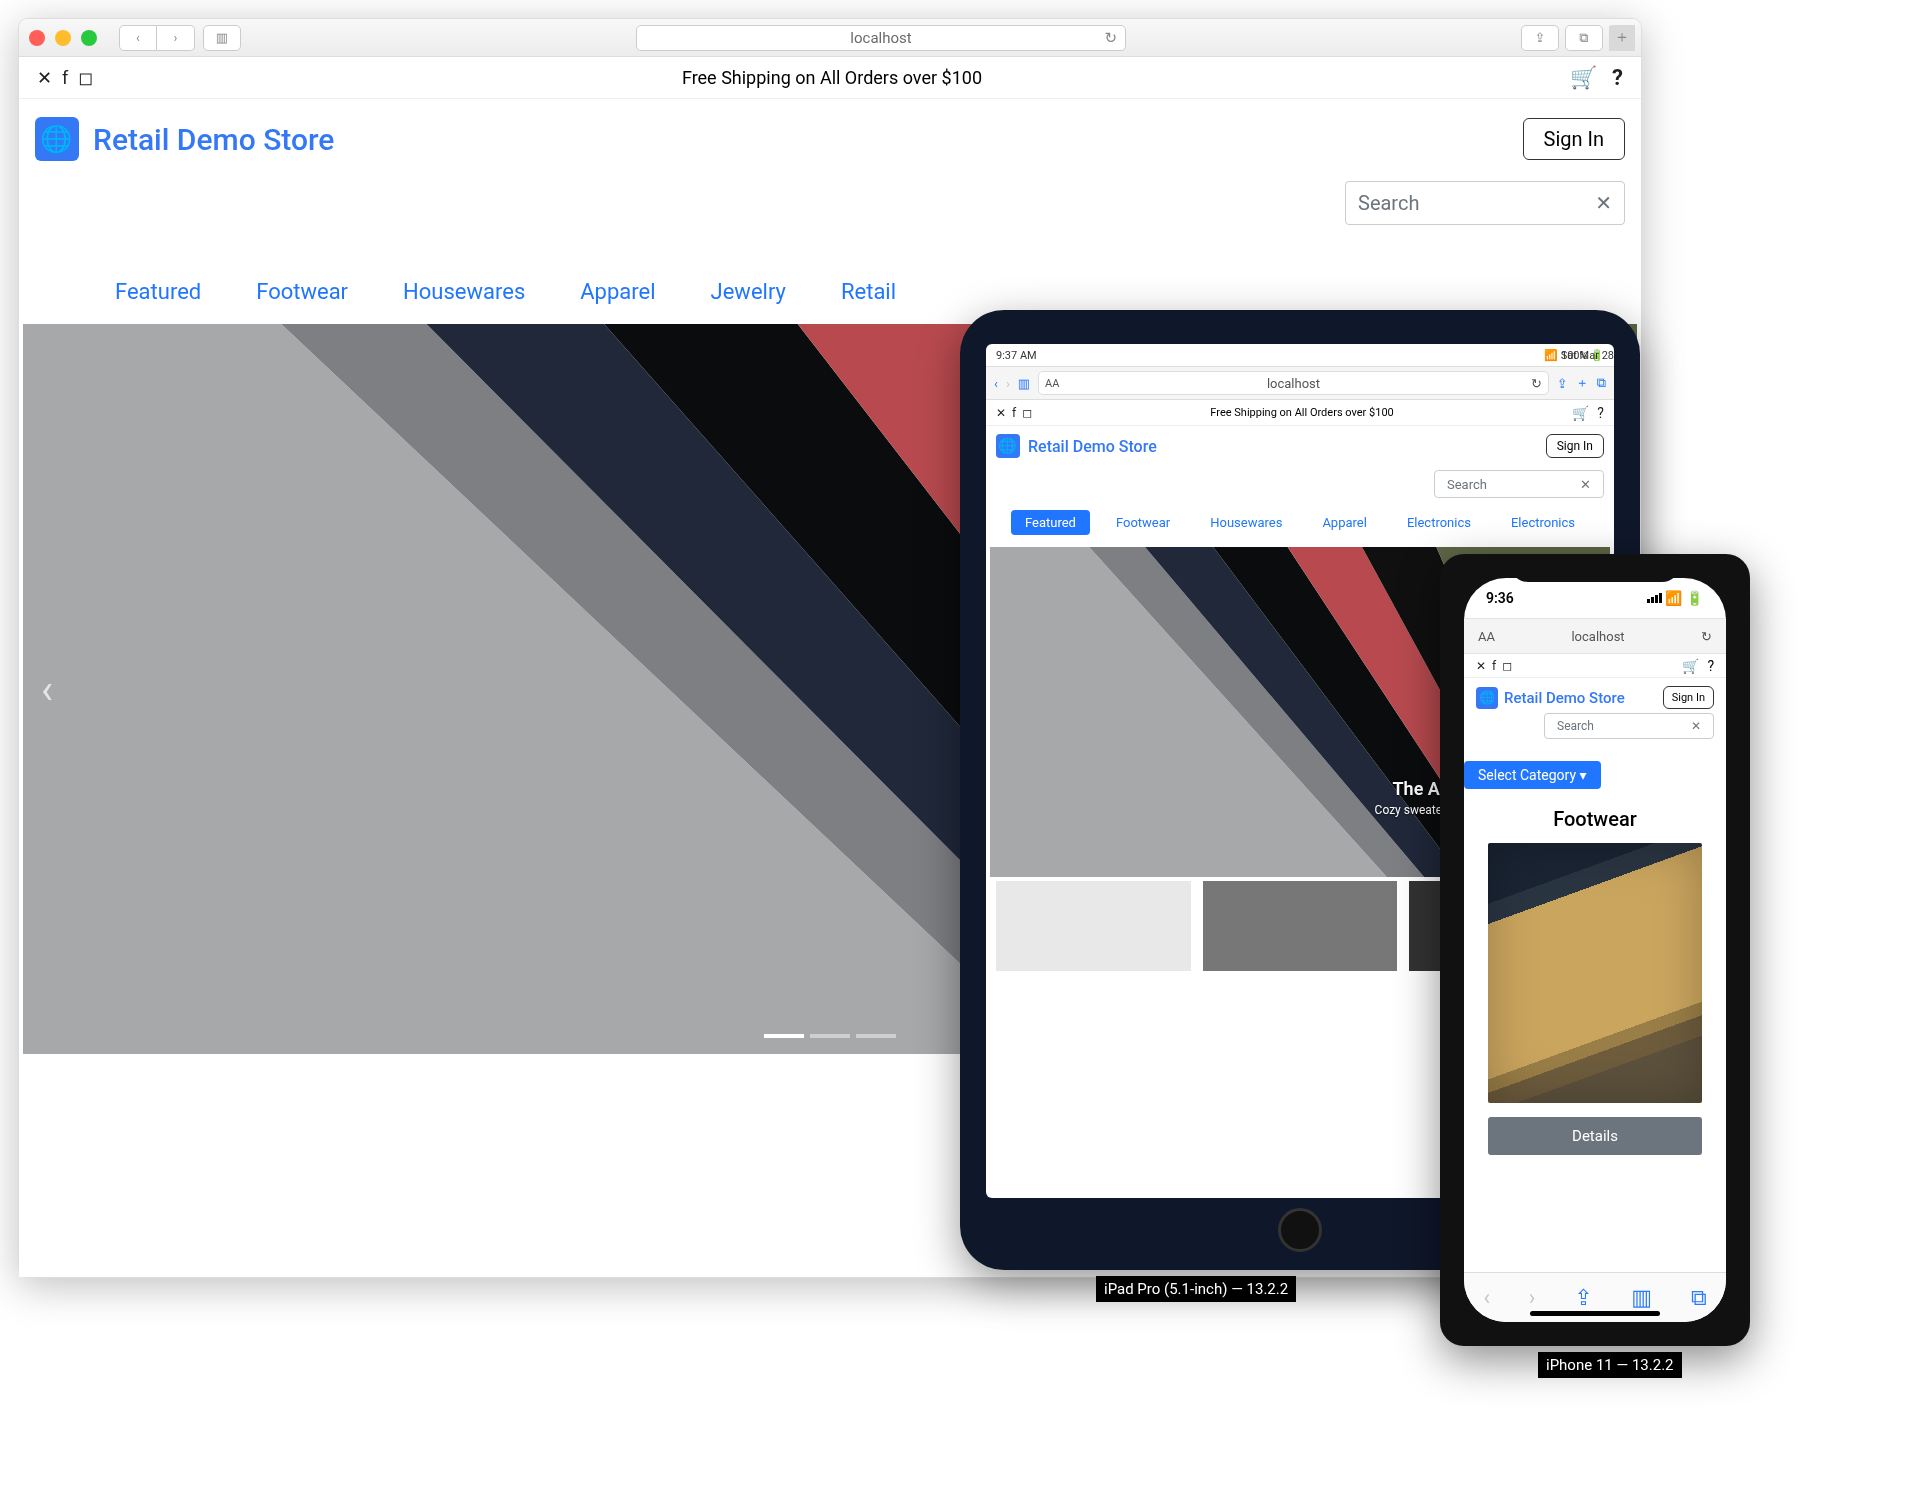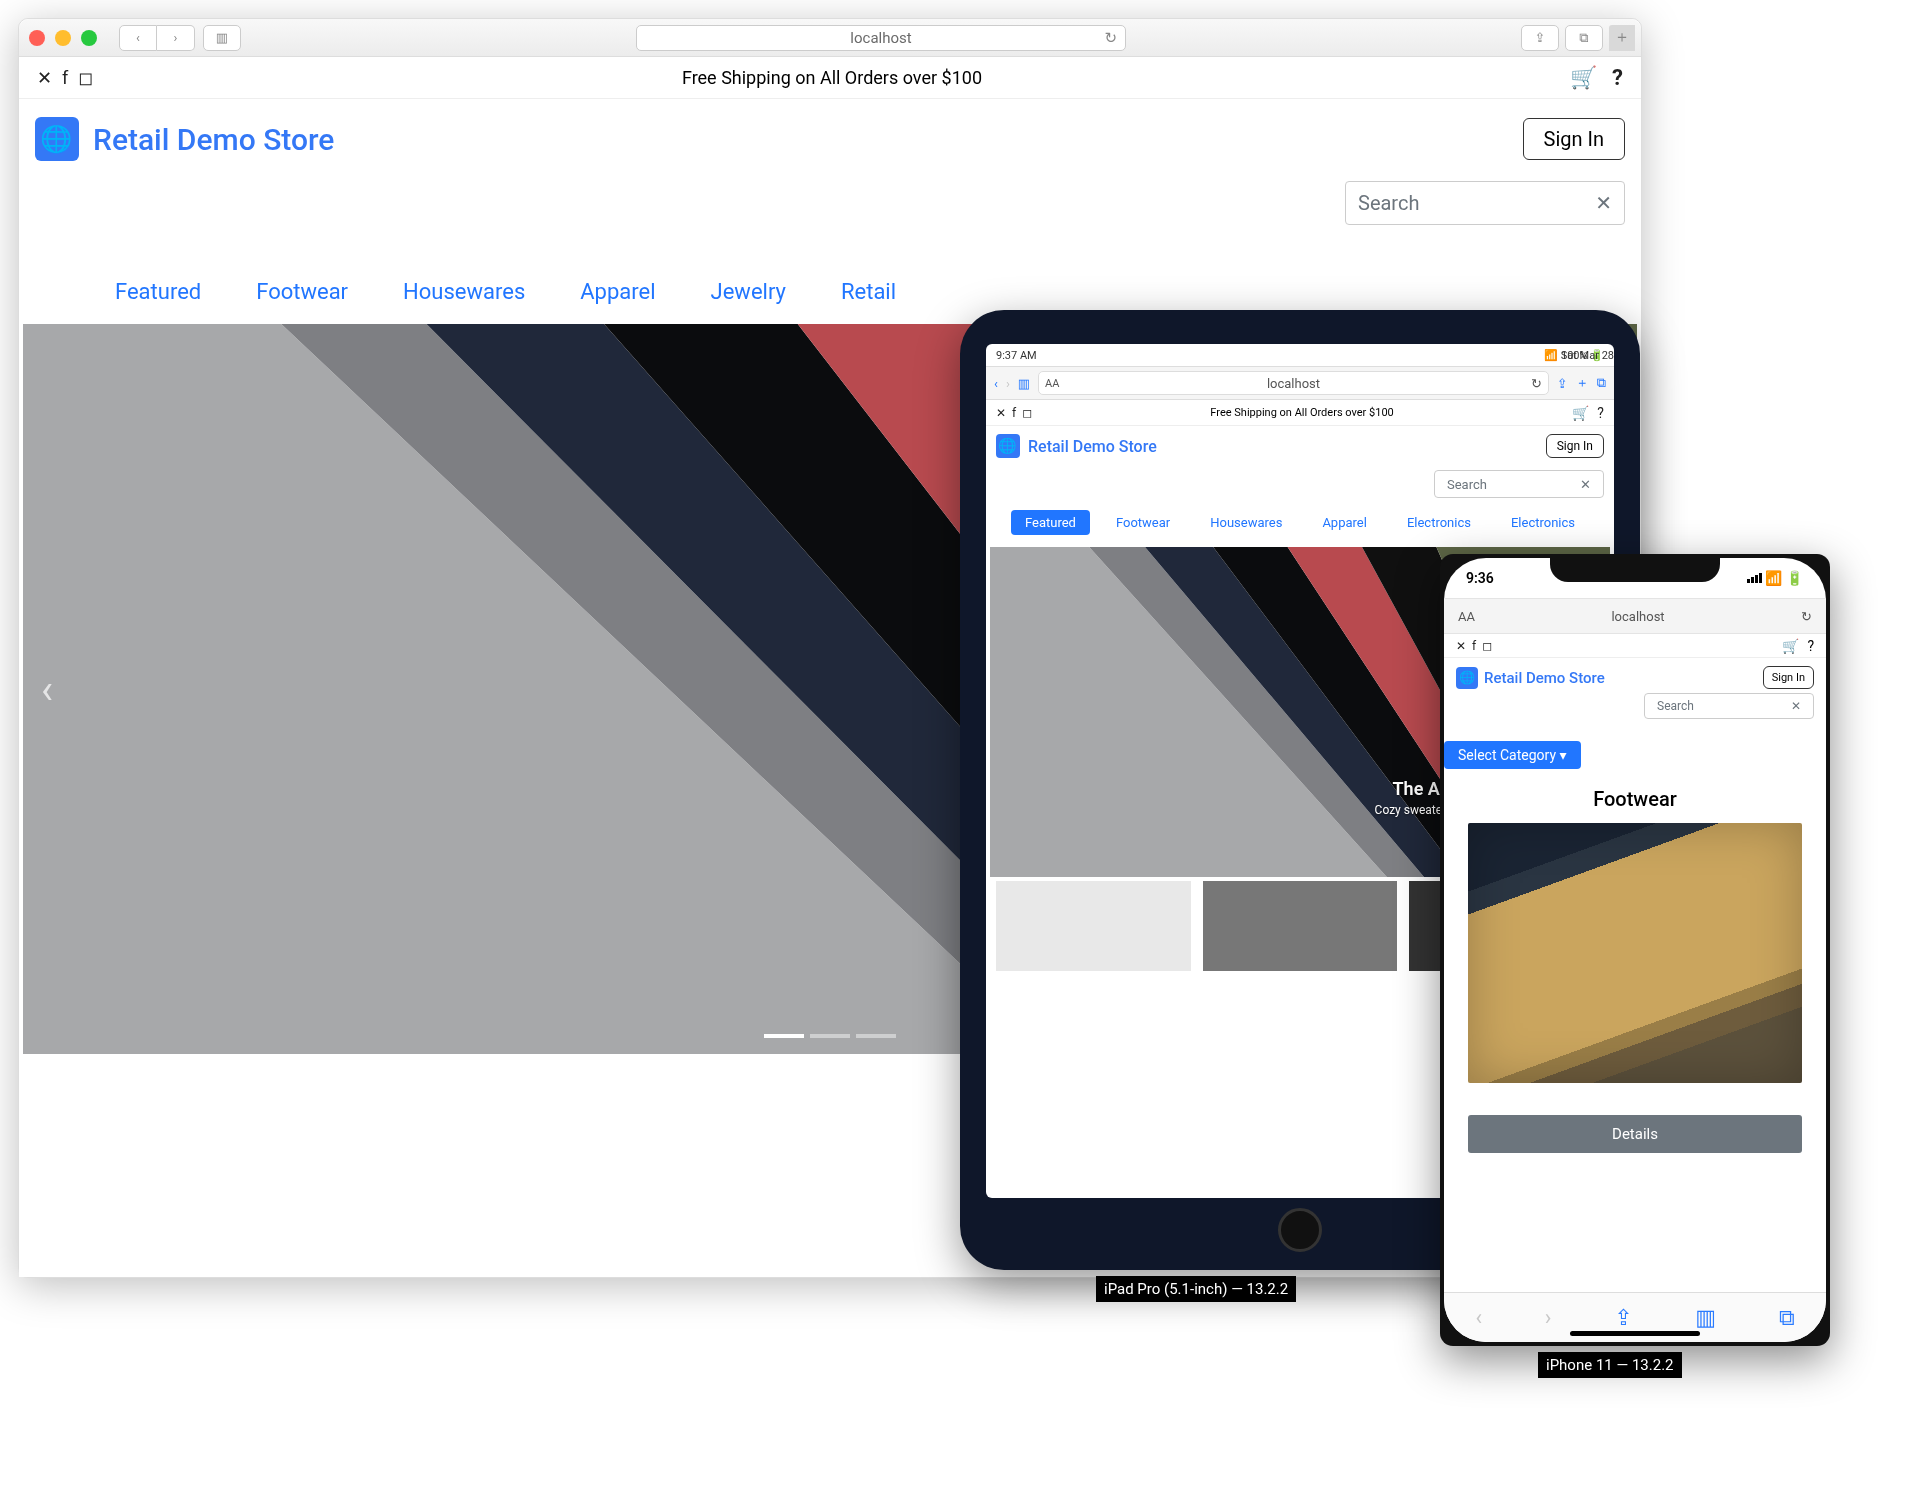--- a/index.html
+++ b/index.html
@@ -82,39 +82,39 @@
   .t-hero h2{font-size:18px}
   .t-hero p{font-size:12px;margin:4px 0 8px}
   .t-hero .see-more{font-size:12px;padding:4px 12px;border-width:1.5px}
   .cat-title{text-align:center;font-size:20px;padding:12px 0;font-weight:500}
   .cat-row{display:flex;gap:12px;padding:0 10px}
   .cat-card{flex:1;height:90px;background:#e8e8e8}
   .home-btn{position:absolute;bottom:18px;left:50%;transform:translateX(-50%);width:44px;height:44px;border:3px solid #333;border-radius:50%;background:#111}
   #tablet-label{position:absolute;top:1276px;left:1096px;background:#000;color:#fff;font-size:15px;padding:4px 8px}
 
   
-  #phone{position:absolute;top:554px;left:1440px;width:390px;height:792px;background:#111;border-radius:13px;padding:4px;box-shadow:0 14px 44px rgba(0,0,0,.45)}
+  #phone{position:absolute;top:554px;left:1440px;width:310px;height:792px;background:#111;border-radius:24px;padding:24px;box-shadow:0 14px 44px rgba(0,0,0,.45)}
   #phone::after{content:"";position:absolute;top:0;left:50%;transform:translateX(-50%);width:170px;height:28px;background:#111;border-radius:0 0 18px 18px;z-index:3}
   #ph-screen{width:100%;height:100%;background:#fff;border-radius:42px;overflow:hidden;position:relative;display:flex;flex-direction:column}
   .ph-status{height:40px;display:flex;align-items:center;justify-content:space-between;padding:0 22px;font-size:14px;font-weight:600}
   .ph-urlbar{height:36px;background:#f4f4f4;border-top:1px solid #e4e4e4;border-bottom:1px solid #e4e4e4;display:flex;align-items:center;justify-content:space-between;padding:0 14px;color:#555;font-size:13px}
   .ph-content{flex:1;overflow:hidden}
   .ph-promo{height:24px;display:flex;align-items:center;justify-content:space-between;padding:0 12px;font-size:12px;border-bottom:1px solid #eee}
   .ph-brand{display:flex;align-items:center;justify-content:space-between;padding:8px 12px 2px}
   .ph-brand .brand-ico{width:22px;height:22px;font-size:13px;border-radius:4px}
   .ph-brand .brand-title{font-size:15px}
   .ph-brand .signin{font-size:11px;padding:4px 8px;border-width:1px}
   .ph-search{display:flex;justify-content:flex-end;padding:2px 12px 8px}
   .ph-search .search-wrap{width:170px;height:26px;font-size:12px;border-width:1px}
   .ph-select-row{display:flex;justify-content:flex-start;padding:14px 0 6px}
   .ph-select{background:#2176ff;color:#fff;border-radius:4px;padding:6px 14px;font-size:14px}
   .ph-cattitle{text-align:center;font-size:20px;font-weight:500;padding:12px 0}
   .ph-card{margin:0 24px;display:flex;flex-direction:column;align-items:center}
   .ph-img{width:100%;height:260px;border-radius:2px;background:linear-gradient(160deg,#1a2433 0 18%,#2a3542 18% 24%,#caa55e 24% 70%,#9a7e47 70% 74%,#6e5c3d 74% 80%,#5c513c 80% 100%);box-shadow:inset 0 0 50px rgba(0,0,0,.25)}
-  .ph-det{margin-top:32px;width:100%;background:#6c757d;color:#fff;text-align:center;padding:10px 0;border-radius:3px;font-size:15px}
+  .ph-det{margin-top:14px;width:100%;background:#6c757d;color:#fff;text-align:center;padding:10px 0;border-radius:3px;font-size:15px}
   .ph-bottombar{height:50px;border-top:1px solid #ddd;display:flex;align-items:center;justify-content:space-around;color:#2a7bff;font-size:22px;background:#fafafa}
   .ph-bottombar span.dis{color:#c7c7c7}
   .home-ind{position:absolute;bottom:6px;left:50%;transform:translateX(-50%);width:130px;height:5px;background:#000;border-radius:3px}
   #phone-label{position:absolute;top:1352px;left:1538px;background:#000;color:#fff;font-size:15px;padding:4px 8px}
 
   .sig{display:inline-flex;align-items:flex-end;gap:1px}
   .sig i{width:3px;background:#000}
   .sig i:nth-child(1){height:4px}
   .sig i:nth-child(2){height:6px}
   .sig i:nth-child(3){height:8px}

